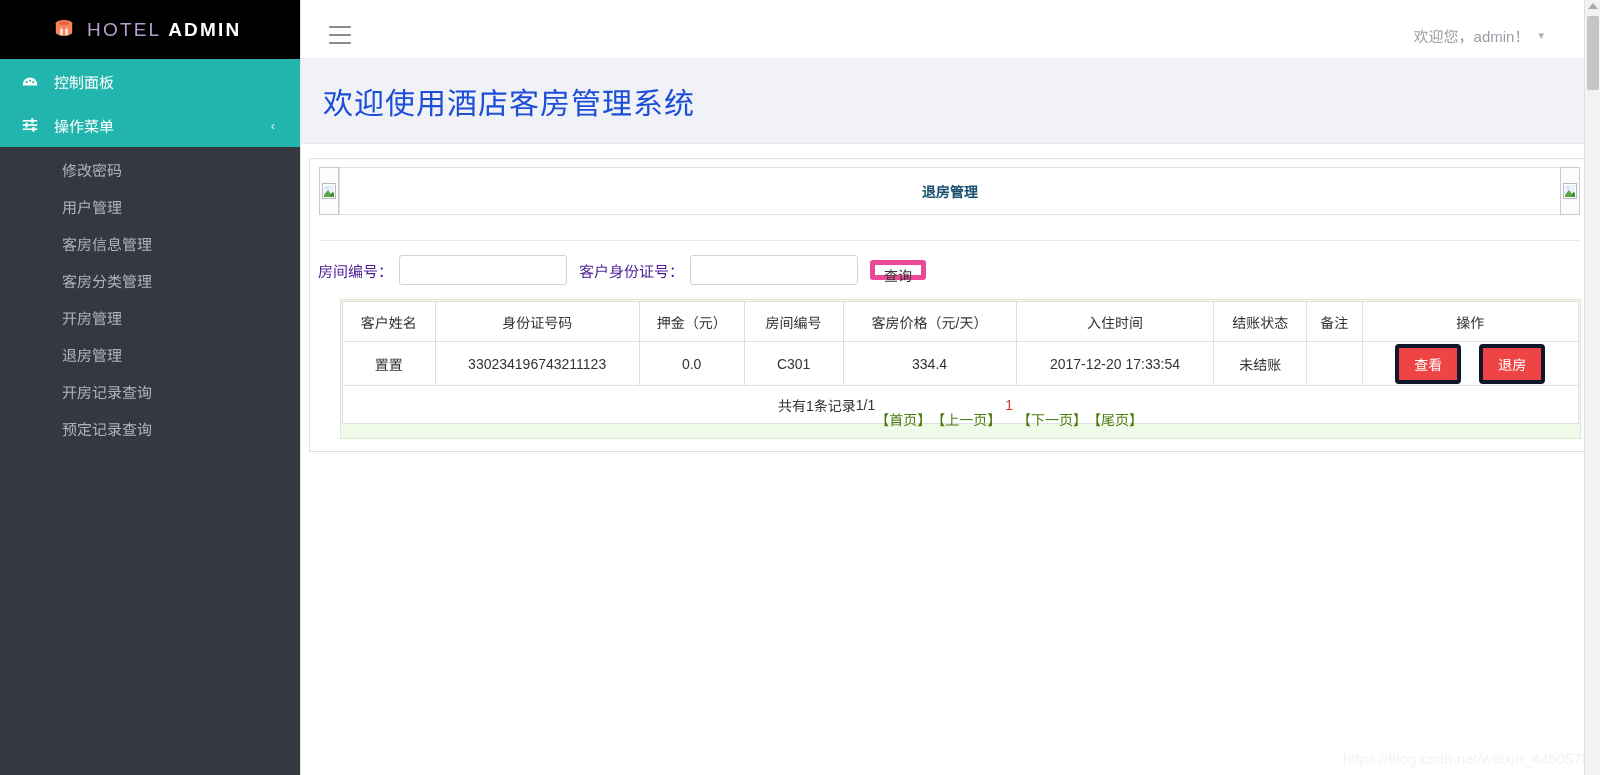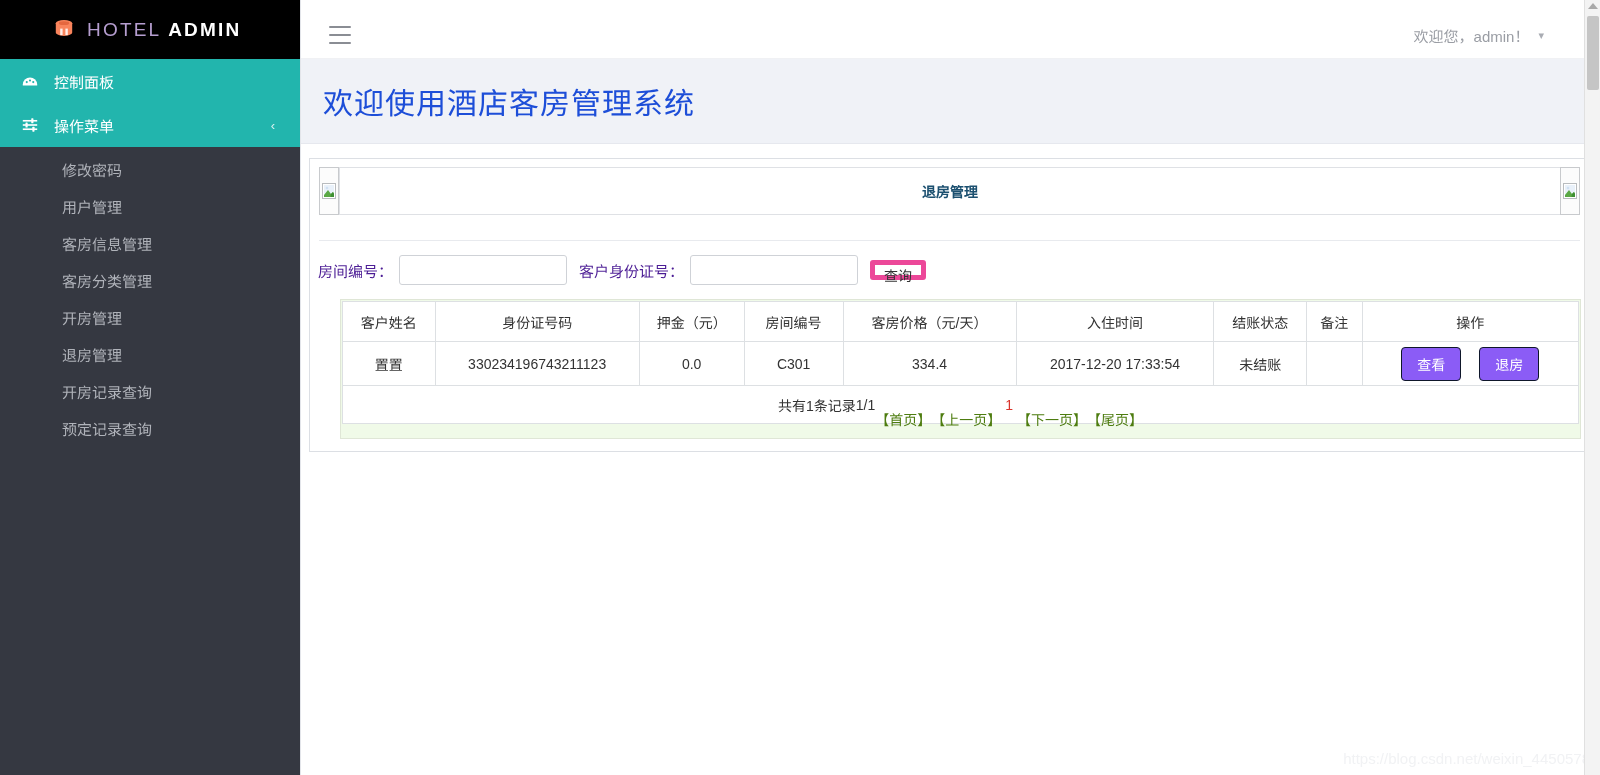--- a/index.html
+++ b/index.html
@@ -198,23 +198,23 @@
     font-size: 14px;
     color: #333;
     text-align: center;
     padding: 0 4px;
   }
   table.grid th { height: 40px; background: #ffffff; }
   table.grid td { height: 44px; background: #ffffff; }
   .cell-actions { white-space: nowrap; }
   .btn-act {
     display: inline-block;
-    background: #8b5cf6;
+    background: #ef4444;
     color: #ffffff;
-    border: 1px solid #0f172a;
+    border: 4px solid #0f172a;
     border-radius: 4px;
     font-size: 14px;
     padding: 6px 15px;
     margin: 0 7px;
     cursor: pointer;
     font-family: inherit;
   }
   .pager {
     background: #ffffff;
     border: 1px solid #dde0e3;

